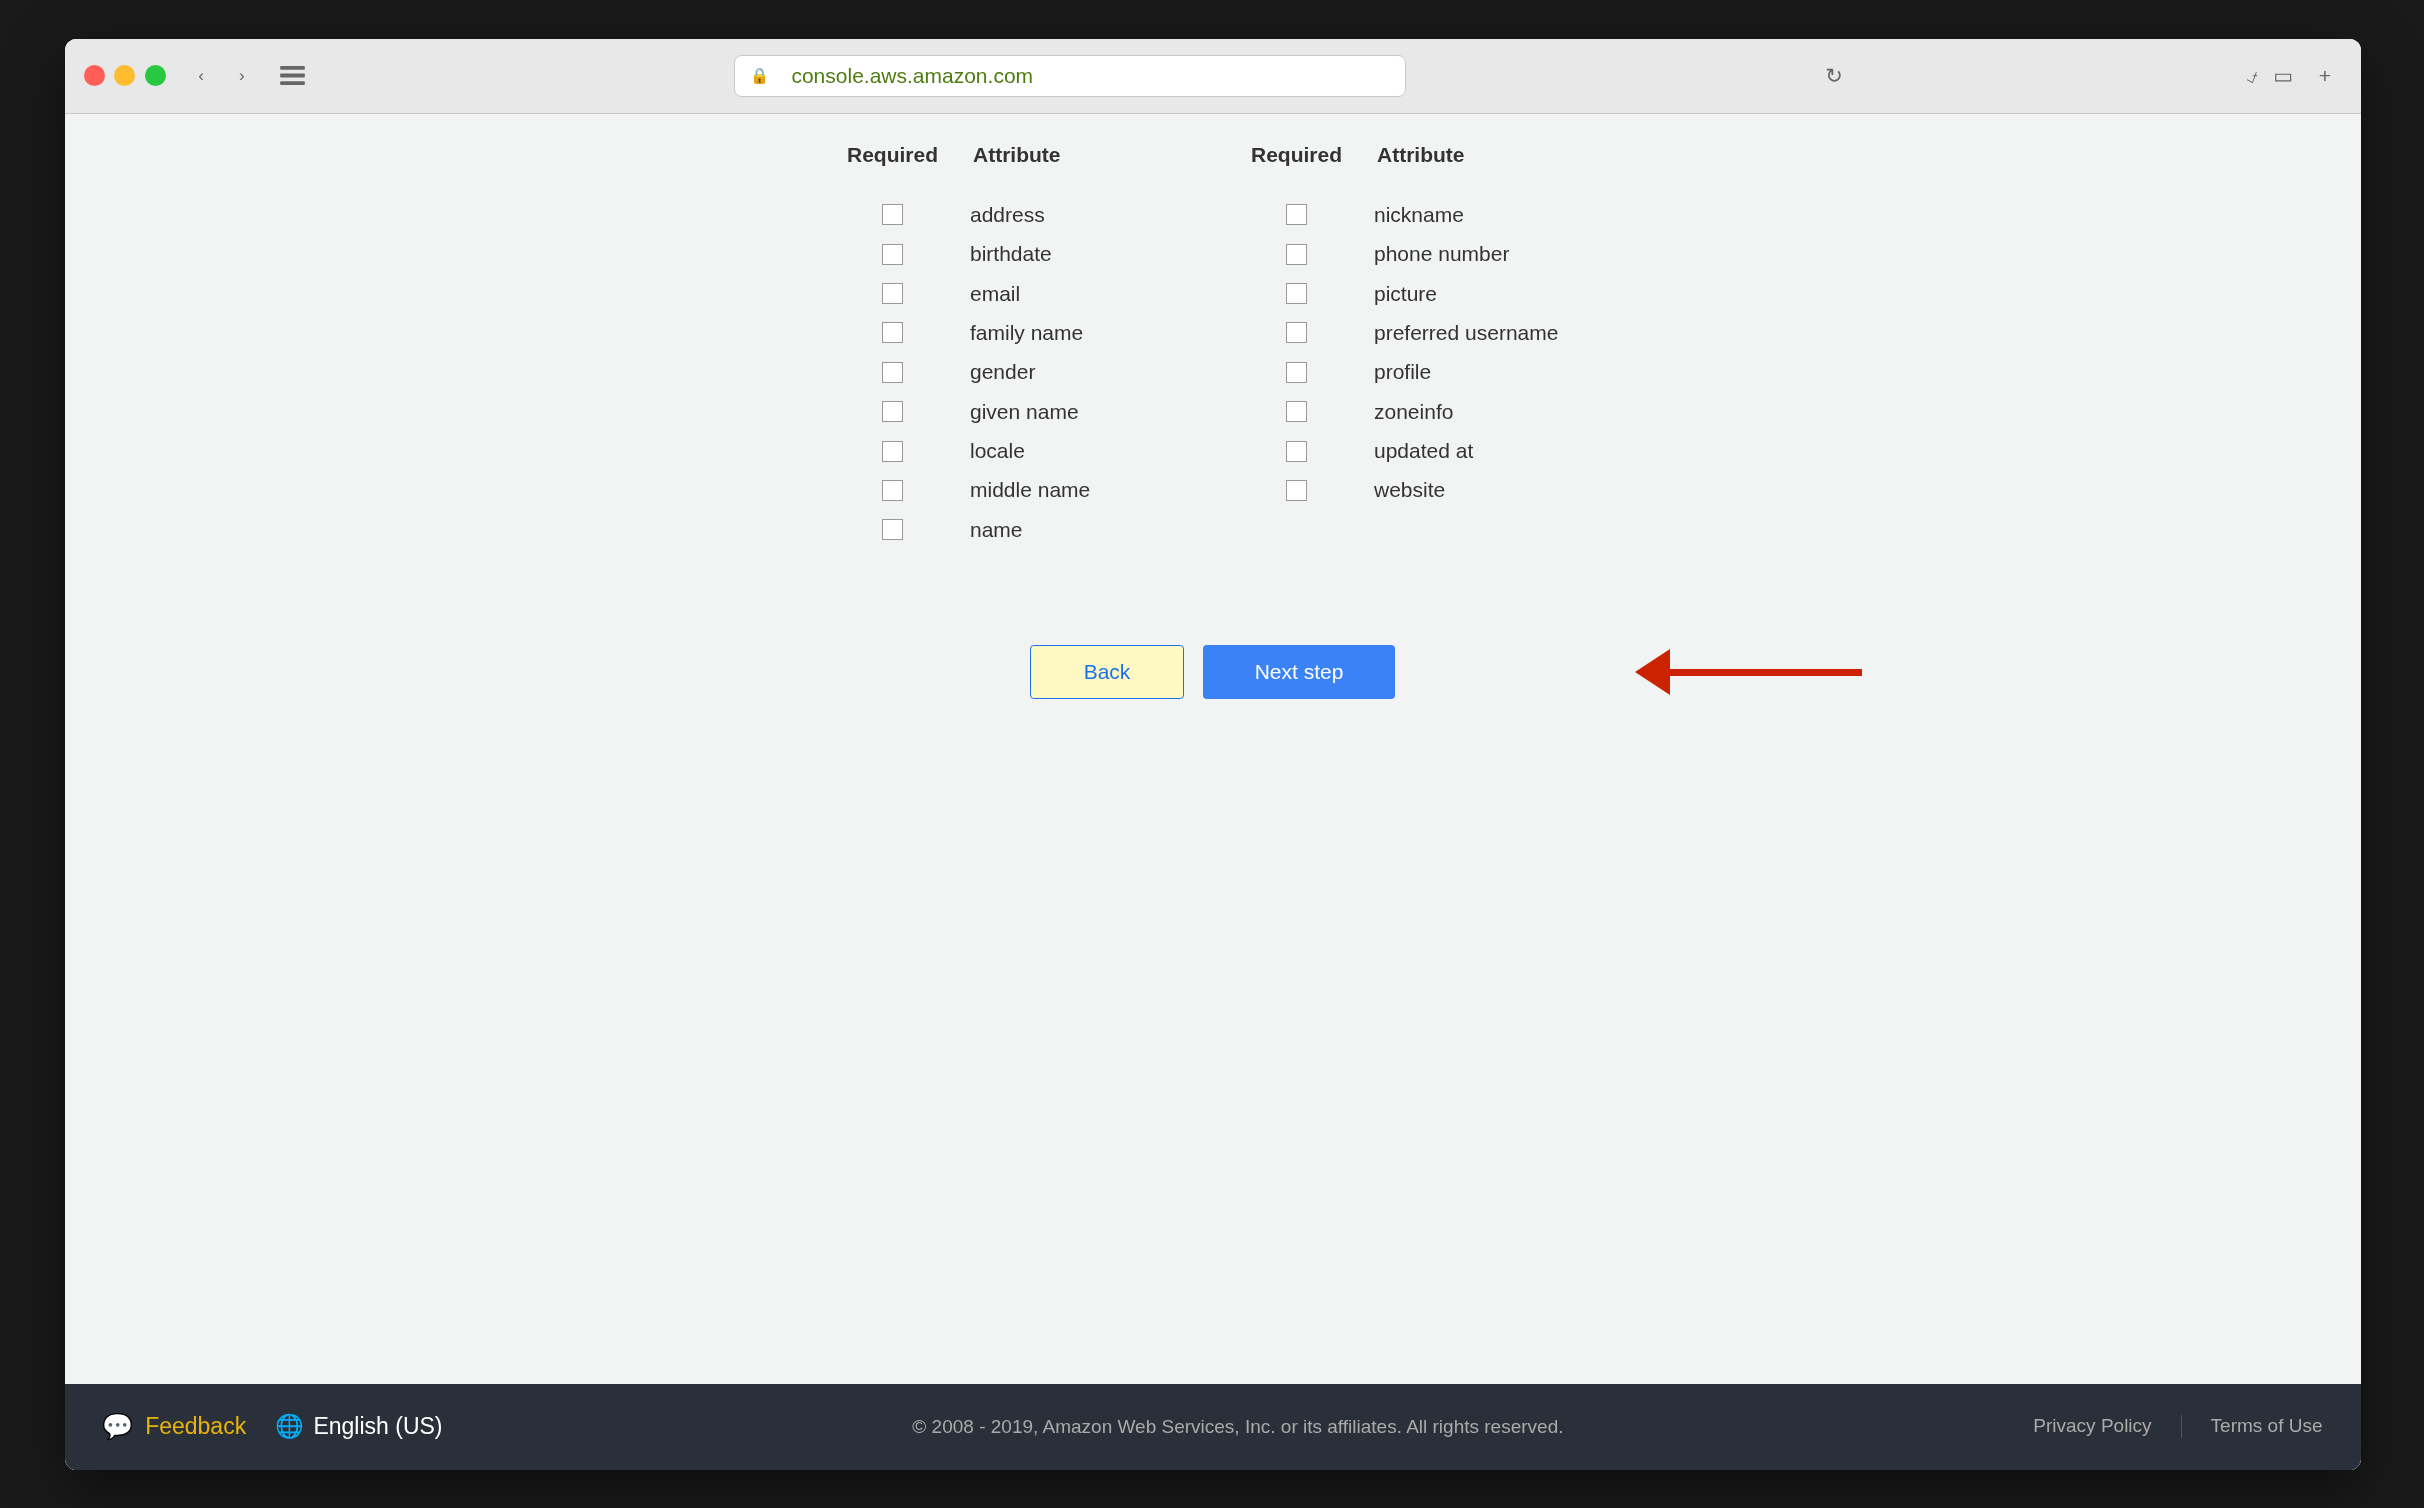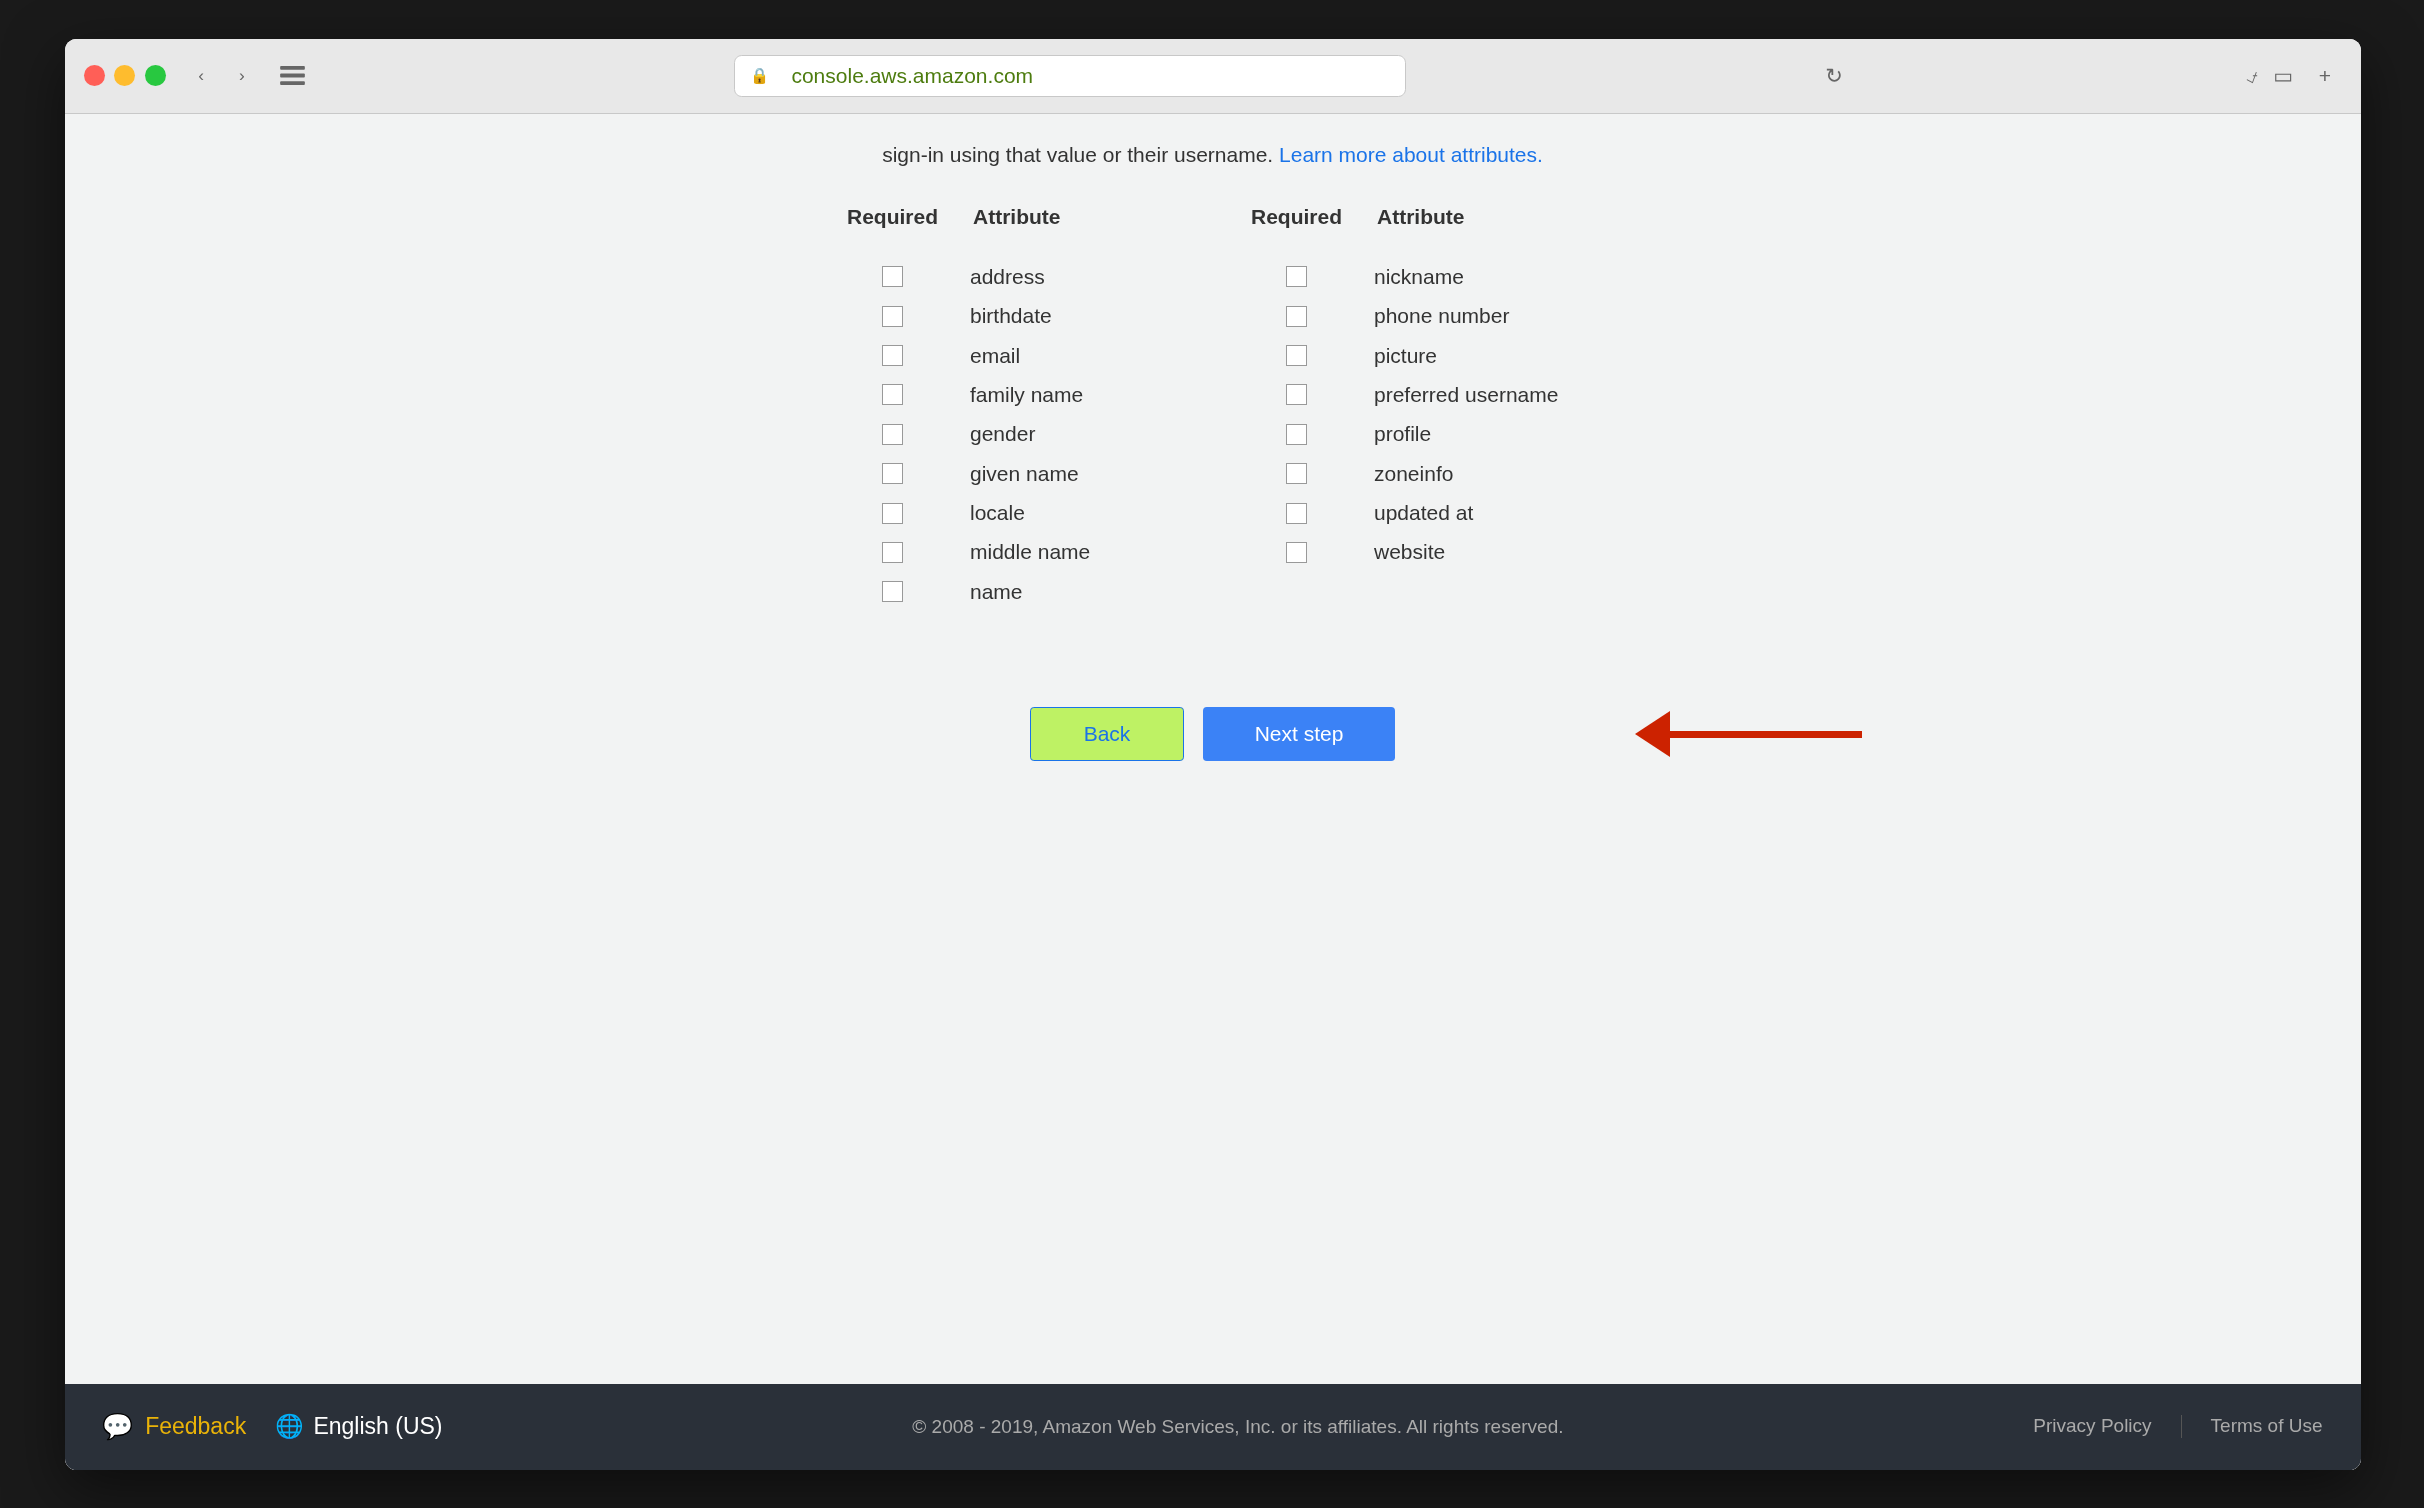--- a/index.html
+++ b/index.html
@@ -249,21 +249,21 @@
       justify-content: center;
       align-items: center;
       gap: 19px;
       padding: 38px 0 58px;
       position: relative;
     }
 
     .btn-back {
       width: 154px;
       height: 54px;
-      background: #bef264;
+      background: #fef9c3;
       border: 1.9px solid #1a73e8;
       color: #1a73e8;
       font-size: 21px;
       border-radius: 3.8px;
       cursor: pointer;
     }
 
     .btn-next {
       width: 192px;
       height: 54px;
@@ -406,24 +406,20 @@
     <div class="toolbar-right">
       <div class="toolbar-icon">⍻</div>
       <div class="toolbar-icon">▭</div>
       <div class="add-tab-btn">+</div>
     </div>
   </div>
 
   <div class="page-content">
     <div class="main-content">
 
-      <div class="info-text">
-        <span>sign-in using that value or their username.</span>
-        <a>Learn more about attributes.</a>
-      </div>
 
       <div class="attributes-grid">
 
         <div class="attributes-column">
           <div class="column-header">
             <span class="col-required">Required</span>
             <span class="col-attribute">Attribute</span>
           </div>
           <div class="attribute-row">
             <div class="attr-checkbox"></div>

